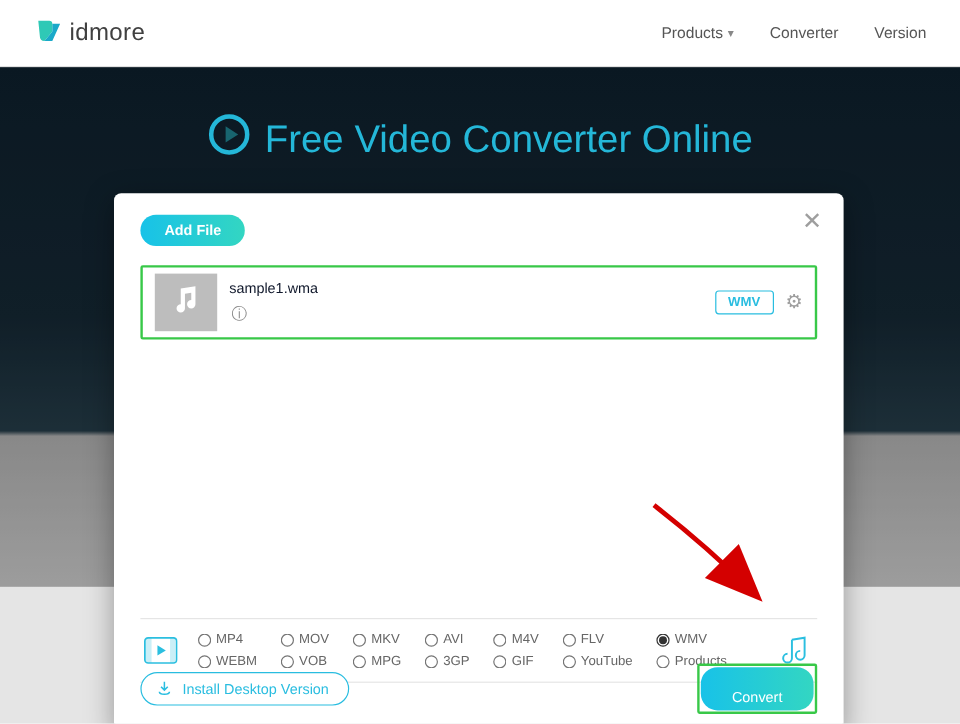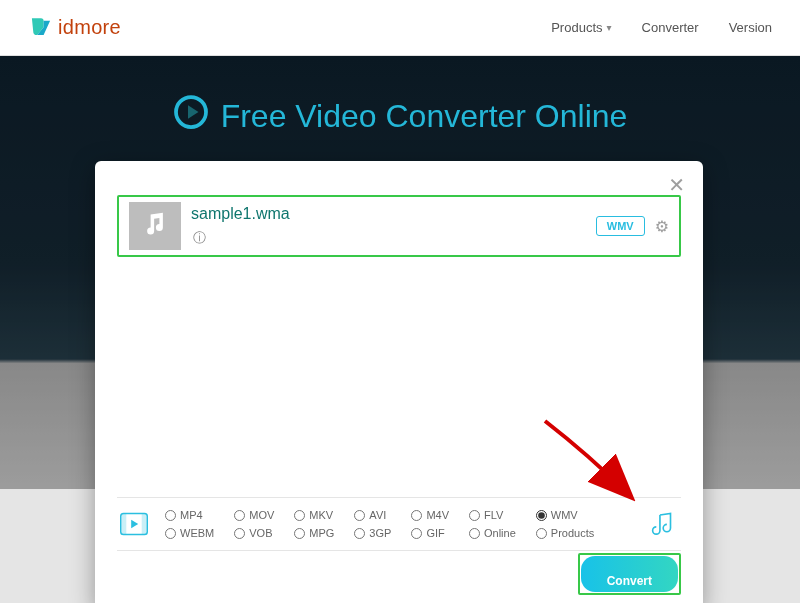--- a/index.html
+++ b/index.html
@@ -10,21 +10,21 @@
   .header {
     height: 56px;
     background: #ffffff;
     border-bottom: 1px solid #e0e0e0;
     display: flex;
     align-items: center;
     padding: 0 28px;
   }
   .logo { display: flex; align-items: center; gap: 4px; }
   .logo svg { width: 26px; height: 26px; }
-  .logo-text { font-size: 20px; font-weight: 500; color: #c2410c; letter-spacing: 0.3px; }
+  .logo-text { font-size: 20px; font-weight: 500; color: #404040; letter-spacing: 0.3px; }
   .nav { margin-left: auto; display: flex; gap: 30px; font-size: 13px; color: #555; align-items: center; }
   .nav-item { display: inline-flex; align-items: center; cursor: pointer; }
   .chev { margin-left: 4px; font-size: 10px; color: #888; }
 
   
   .backdrop {
     position: relative;
     height: 433px;
     background: linear-gradient(to bottom, #0f2230 0%, #172b38 48%, #28414e 70%, #bdbdbd 71%, #d9d9d9 100%);
   }
@@ -94,39 +94,39 @@
   .thumb {
     width: 52px;
     height: 48px;
     background: #bdbdbd;
     display: flex;
     align-items: center;
     justify-content: center;
   }
   .thumb svg { width: 28px; height: 28px; }
   .file-meta { display: flex; flex-direction: column; gap: 6px; }
-  .file-name { font-size: 16px; color: #0f766e; }
+  .file-name { font-size: 12px; color: #0f172a; }
   .info-icon { color: #888; font-size: 13px; margin-left: 2px; }
   .file-row-right { margin-left: auto; display: flex; align-items: center; gap: 10px; }
   .fmt-badge {
     border: 1px solid #29bde0;
     color: #29bde0;
     font-size: 11px;
     font-weight: 600;
     padding: 3px 10px;
     border-radius: 3px;
     cursor: pointer;
   }
   .gear { color: #9e9e9e; font-size: 16px; cursor: pointer; }
 
   
   .formats-block {
     position: absolute;
     left: 22px; right: 22px;
-    bottom: 58px;
+    bottom: 40px;
     border-top: 1px solid #e5e5e5;
     border-bottom: 1px solid #e5e5e5;
     padding: 10px 0;
     display: flex;
     align-items: center;
   }
   .video-icon-box, .audio-icon-box {
     width: 34px; height: 32px;
     display: flex; align-items: center; justify-content: center;
   }
@@ -175,21 +175,21 @@
     padding: 1px;
   }
   .convert-btn {
     background: linear-gradient(to right, #18c2e8, #33d6c2);
     color: #fff;
     border: none;
     border-radius: 14px;
     height: 26px;
     padding: 18px 26px;
     font-size: 12px;
-    font-weight: 700;
+    font-weight: 400;
     cursor: pointer;
   }
 
   
   .arrow {
     position: absolute;
     top: 250px;
     left: 440px;
     pointer-events: none;
   }
@@ -227,20 +227,21 @@
           <circle cx="24" cy="24" r="20" fill="none" stroke="#24b7d8" stroke-width="5"></circle>
           <polygon points="20,15 34,24 20,33" fill="#18656f"></polygon>
         </svg>
     </span>
     <span>Free Video Converter Online</span>
   </div>
 
   <div class="modal">
     <span class="close-x">✕</span>
 
+    <button class="add-file-btn">Add File</button>
 
     <div class="file-row">
       <div class="thumb">
         <span>
           <svg viewBox="0 0 32 32">
               <path fill="#fff" d="M11 5 L25 3 L25 20 A4 4 0 1 1 21 16 L21 9 L15 10 L15 24 A4 4 0 1 1 11 20 Z"></path>
             </svg>
         </span>
       </div>
       <div class="file-meta">
@@ -307,36 +308,44 @@
           <label class="radio-item">
             <input type="radio" name="fmt" style="">
             <span>3GP</span>
           </label>
           <label class="radio-item">
             <input type="radio" name="fmt" style="">
             <span>GIF</span>
           </label>
           <label class="radio-item">
             <input type="radio" name="fmt" style="">
-            <span>Online</span>
+            <span>YouTube</span>
           </label>
           <label class="radio-item">
             <input type="radio" name="fmt" style="">
             <span>Products</span>
           </label>
         </div>
       <div class="audio-icon-box">
         <svg viewBox="0 0 32 32">
             <path fill="none" stroke="#2bbfe0" stroke-width="2" d="M11 5 L24 3 L24 21 A4.5 4.5 0 1 1 19.5 16.5 M11 5 L11 24 A4.5 4.5 0 1 1 6.5 19.5"></path>
           </svg>
       </div>
     </div>
 
     
     <div class="footer-row">
+      <button class="install-btn">
+        <span>
+          <svg viewBox="0 0 20 20">
+              <path fill="none" stroke="#29bde0" stroke-width="1.8" d="M10 3 L10 12 M6 9 L10 13 L14 9 M4 15 A6 3 0 0 0 16 15"></path>
+            </svg>
+        </span>
+        <span>Install Desktop Version</span>
+      </button>
       <div class="convert-wrap">
         <button class="convert-btn">Convert</button>
       </div>
     </div>
 
     
     <div class="arrow">
       <svg viewBox="0 0 110 95">
         <defs>
             <marker id="ah" markerWidth="12" markerHeight="12" refX="9" refY="5" orient="auto">

